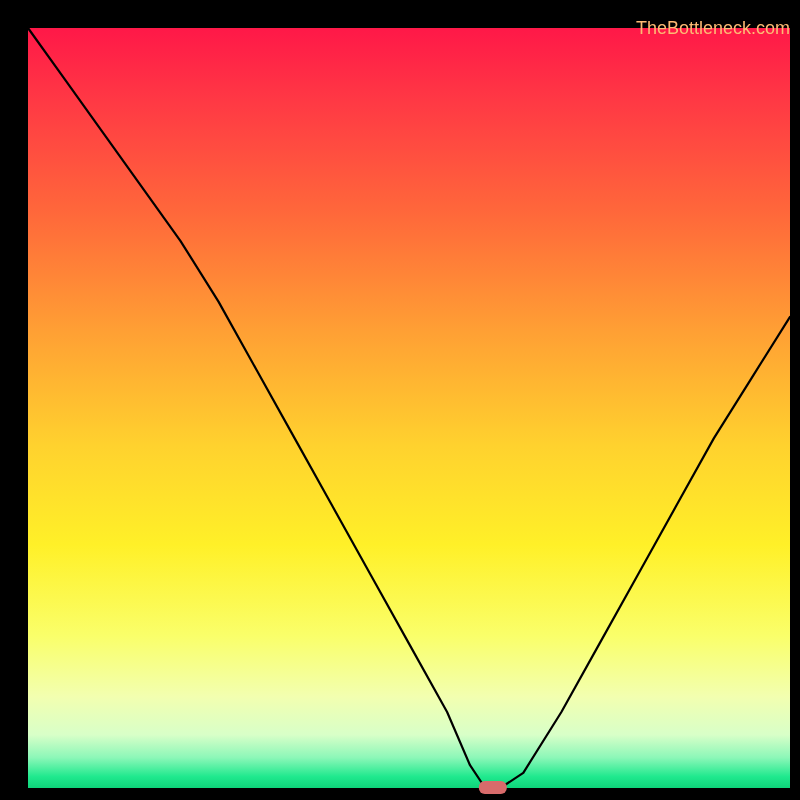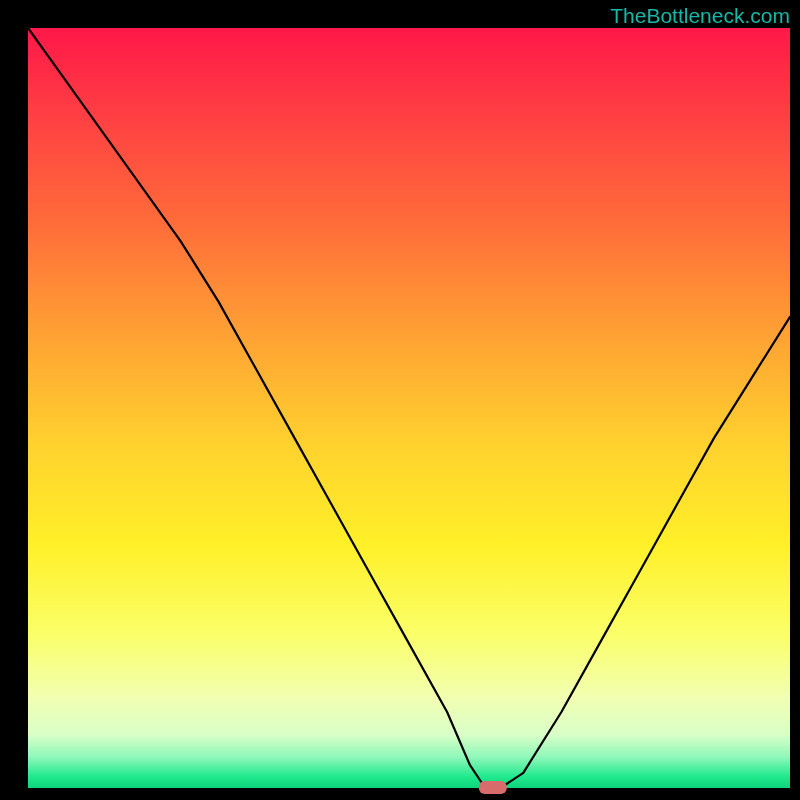--- a/index.html
+++ b/index.html
@@ -15,25 +15,25 @@
     width: 800px;
     height: 800px;
   }
   svg {
     position: absolute;
     top: 0;
     left: 0;
   }
   .watermark {
     position: absolute;
-    top: 4px;
+    top: 18px;
     right: 10px;
     font-family: Arial, Helvetica, sans-serif;
-    font-size: 21px;
-    color: #14b8a6;
+    font-size: 18px;
+    color: #fdba74;
     z-index: 10;
   }
 </style>
 </head>
 <body>
 
 <div class="chart-container">
   <div class="watermark">TheBottleneck.com</div>
   <svg id="chart-svg" width="800" height="800" viewBox="0 0 800 800">
     <defs>

